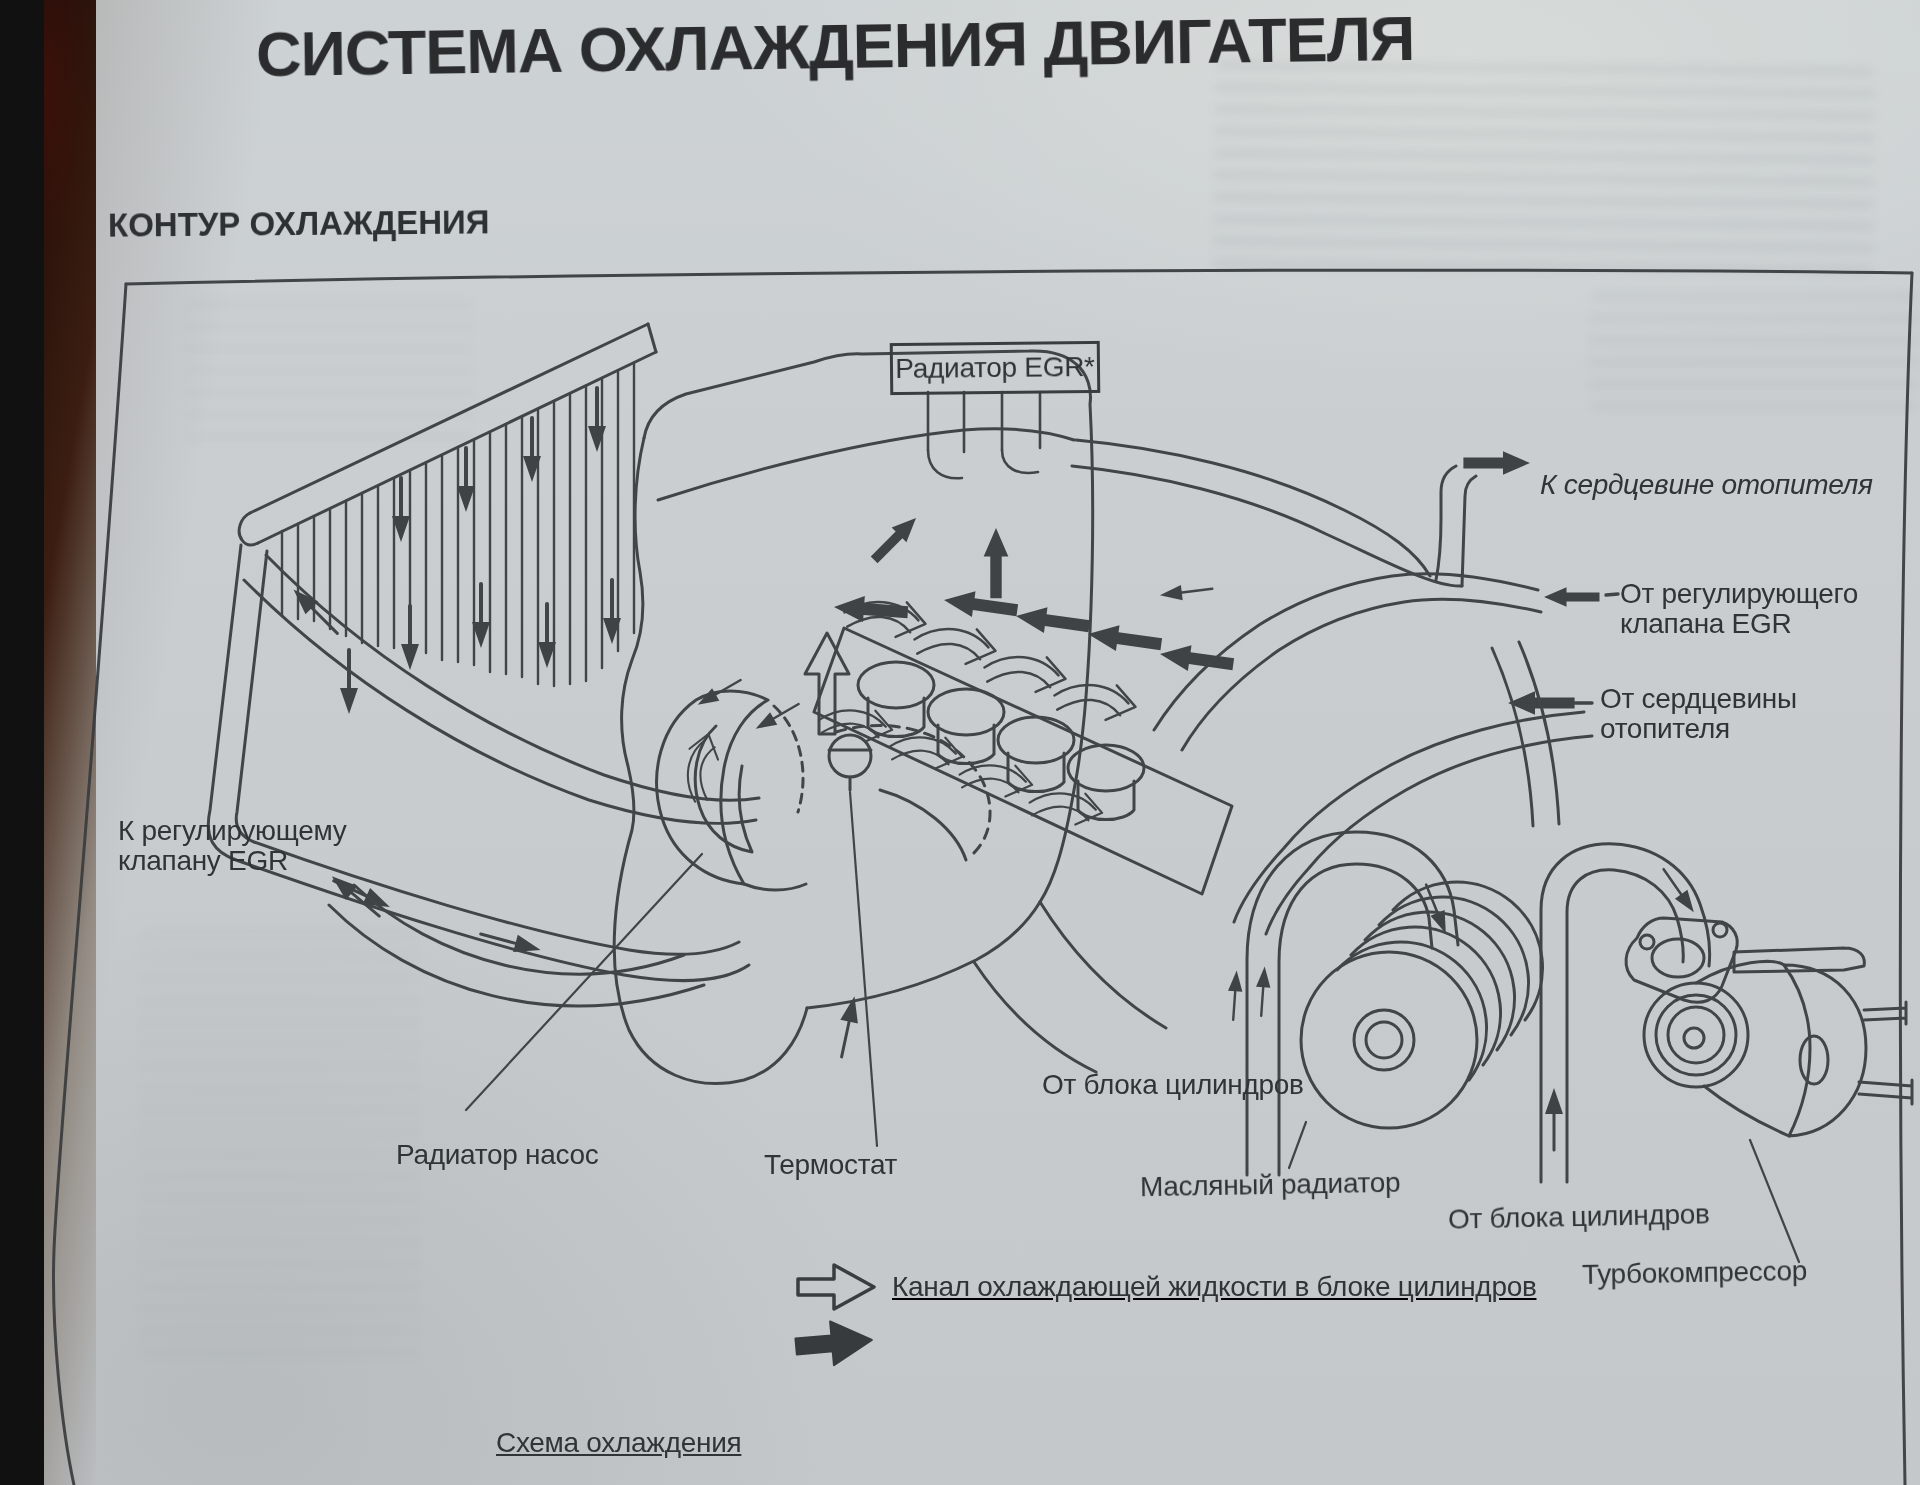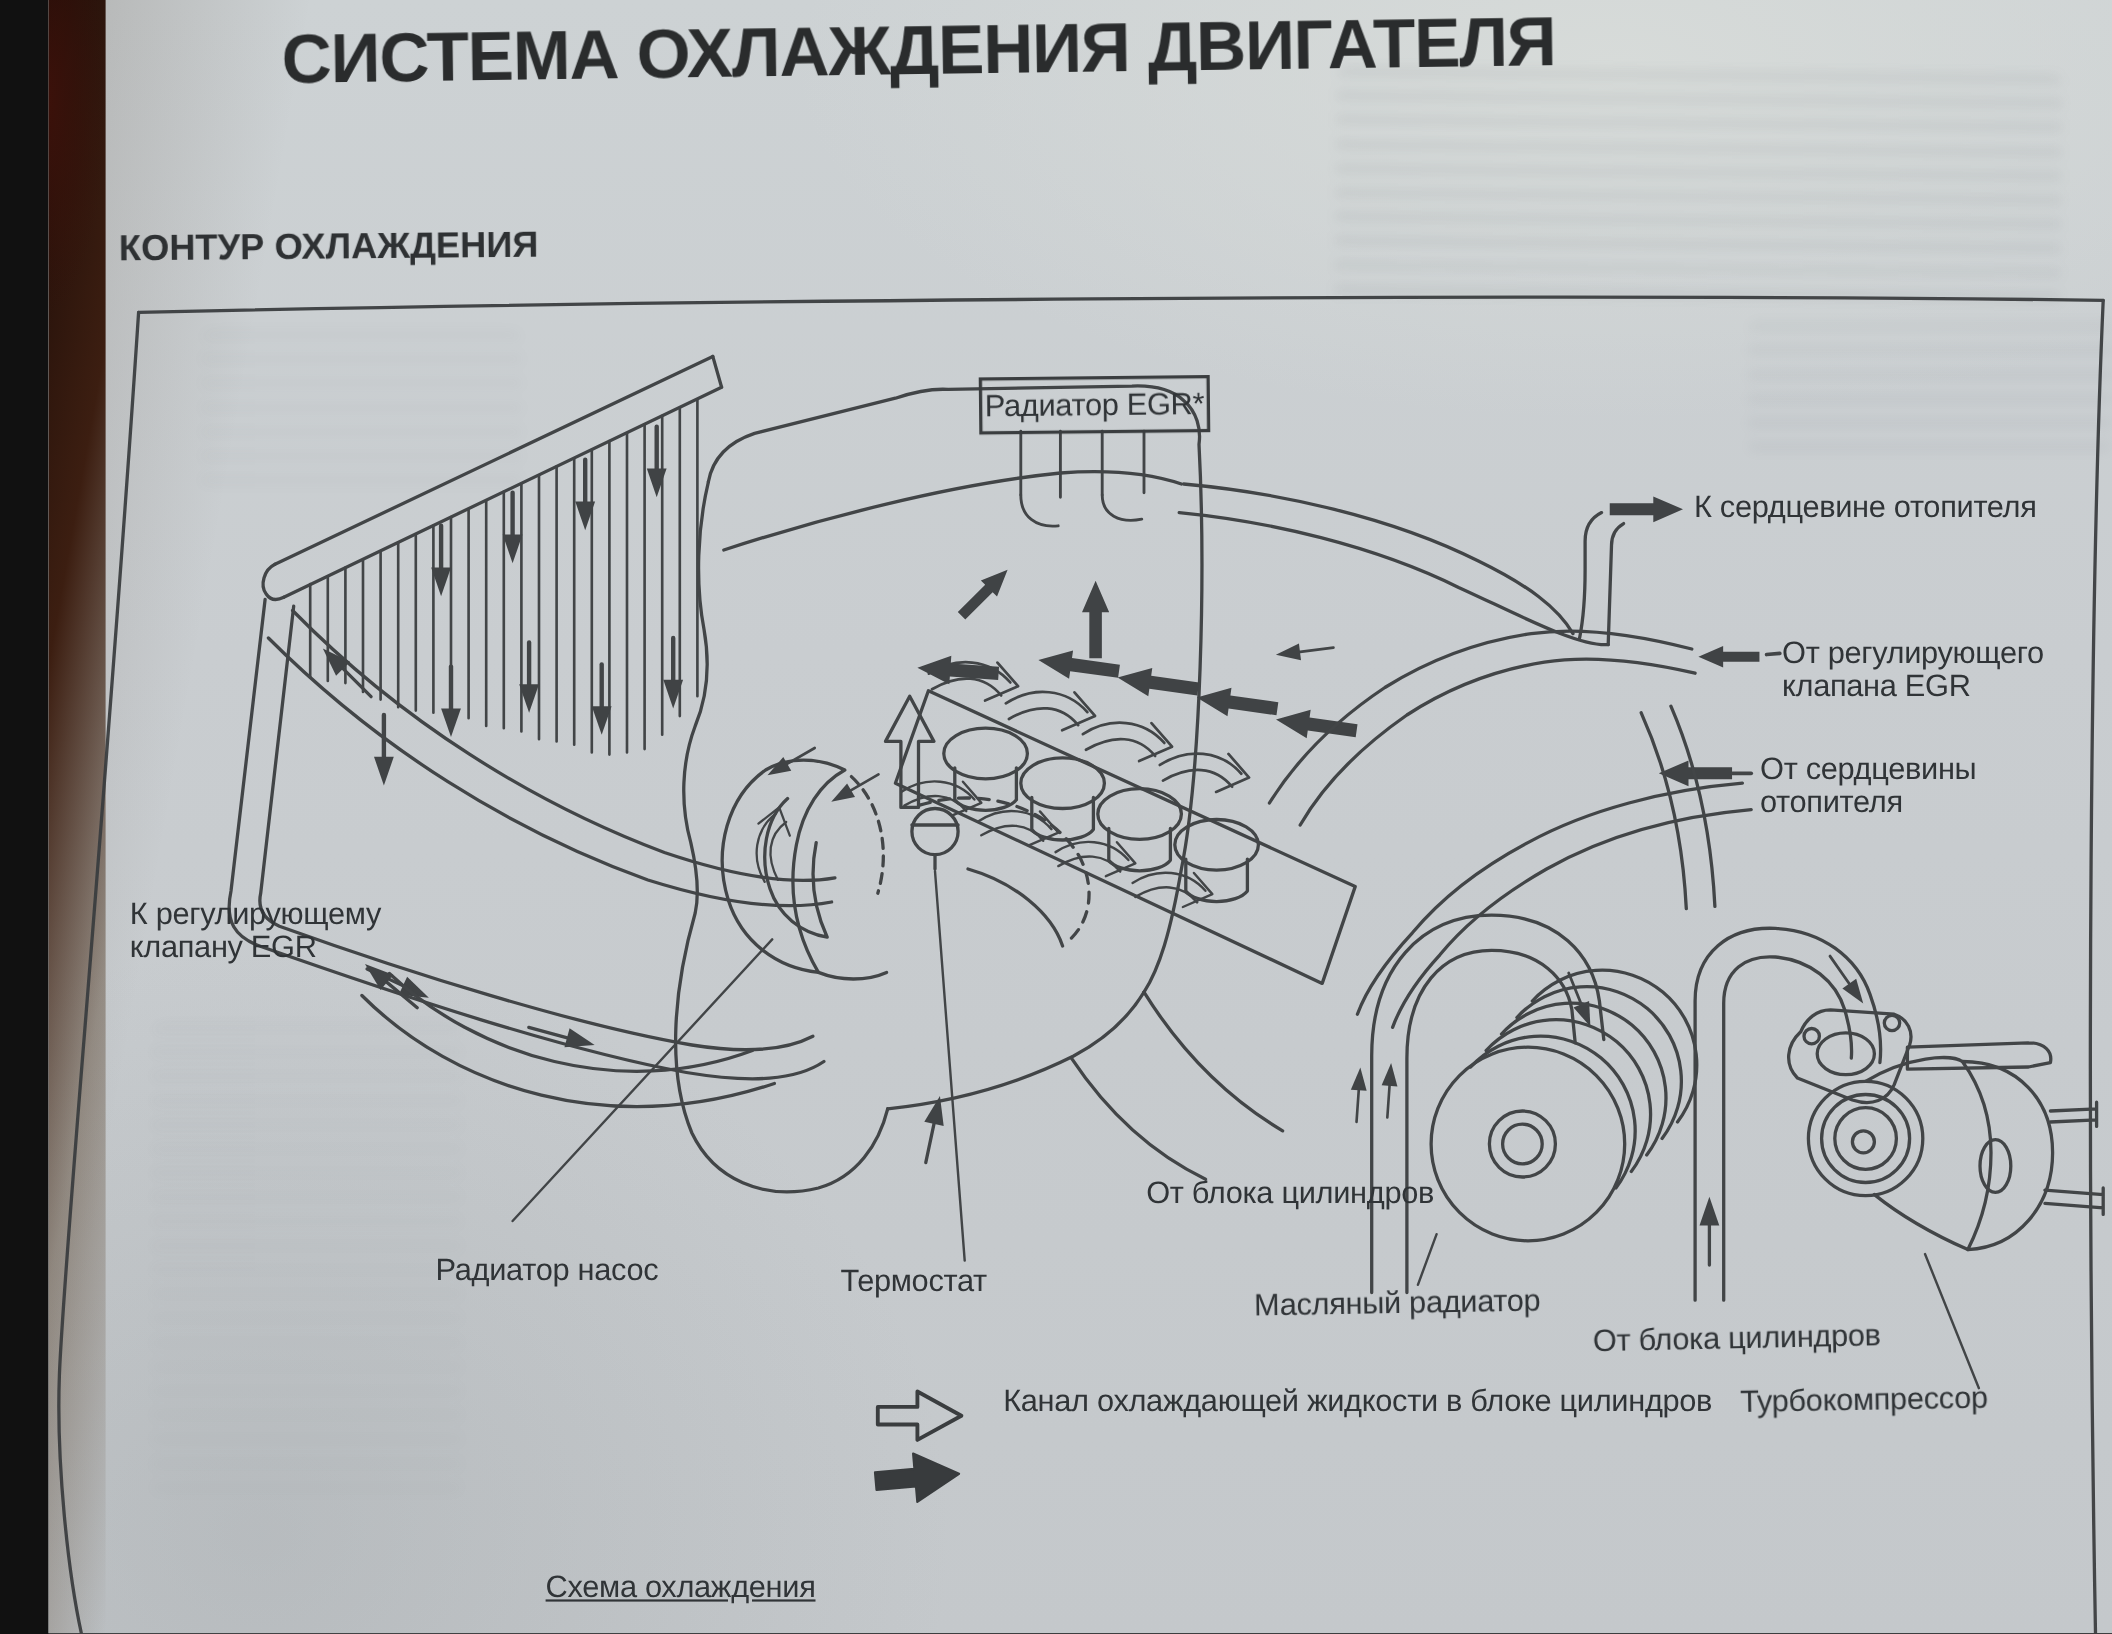--- a/index.html
+++ b/index.html
@@ -25,31 +25,31 @@
   .section{position:absolute;left:64px;top:205px;margin:0;font-size:33px;font-weight:bold;
     color:#2e3133;transform:rotate(-.5deg);filter:blur(.3px);white-space:nowrap;}
   .tab{position:absolute;left:1884px;top:318px;width:36px;height:68px;background:#181816;
     color:#e9e9e5;font-size:46px;font-weight:bold;display:flex;align-items:center;padding-left:7px;
     filter:blur(.3px);}
   .art{position:absolute;left:0;top:0;width:1920px;height:1485px;}
   .lbl{position:absolute;font-size:28px;line-height:30px;color:#303437;letter-spacing:-.3px;
     white-space:pre-line;filter:blur(.35px);}
   .egr-box{left:846px;top:342px;width:204px;height:46px;border:3px solid #3a3d3f;
     display:flex;align-items:center;justify-content:center;transform:rotate(-.6deg);}
-  .l-heater{left:1496px;top:446px;}
+  .l-heater{left:1496px;top:470px;font-style:italic;}
   .l-from-egr{left:1576px;top:579px;}
   .l-from-heater{left:1556px;top:684px;}
   .l-to-egr{left:74px;top:816px;}
   .l-pump{left:352px;top:1140px;}
   .l-thermo{left:720px;top:1150px;}
   .l-block1{left:998px;top:1070px;}
   .l-oil{left:1096px;top:1170px;transform:rotate(-1deg);}
   .l-block2{left:1404px;top:1202px;transform:rotate(-1.2deg);}
   .l-turbo{left:1538px;top:1258px;transform:rotate(-1deg);}
-  .legend-row{position:absolute;display:flex;gap:28px;}
+  .legend-row{position:absolute;display:flex;align-items:center;gap:8px;text-decoration:underline;}
   .legend-1{left:748px;top:1258px;}
   .legend-2{left:746px;top:1314px;}
   .legend-row .lg-text{font-size:28px;color:#303437;letter-spacing:-.3px;filter:blur(.35px);white-space:nowrap;}
   .legend-2 svg{transform:rotate(-5deg);}
   .caption{left:452px;top:1428px;text-decoration:underline;}
 </style>
 </head>
 <body>
 
 <div id="stage">

